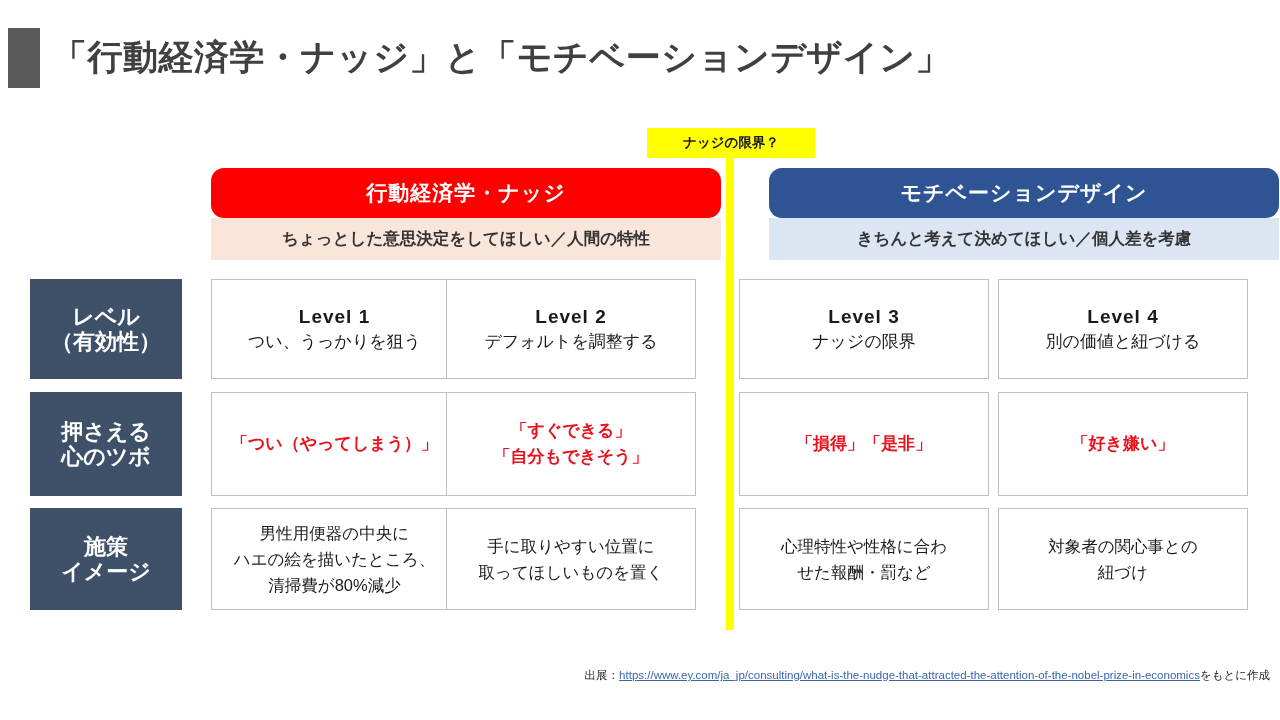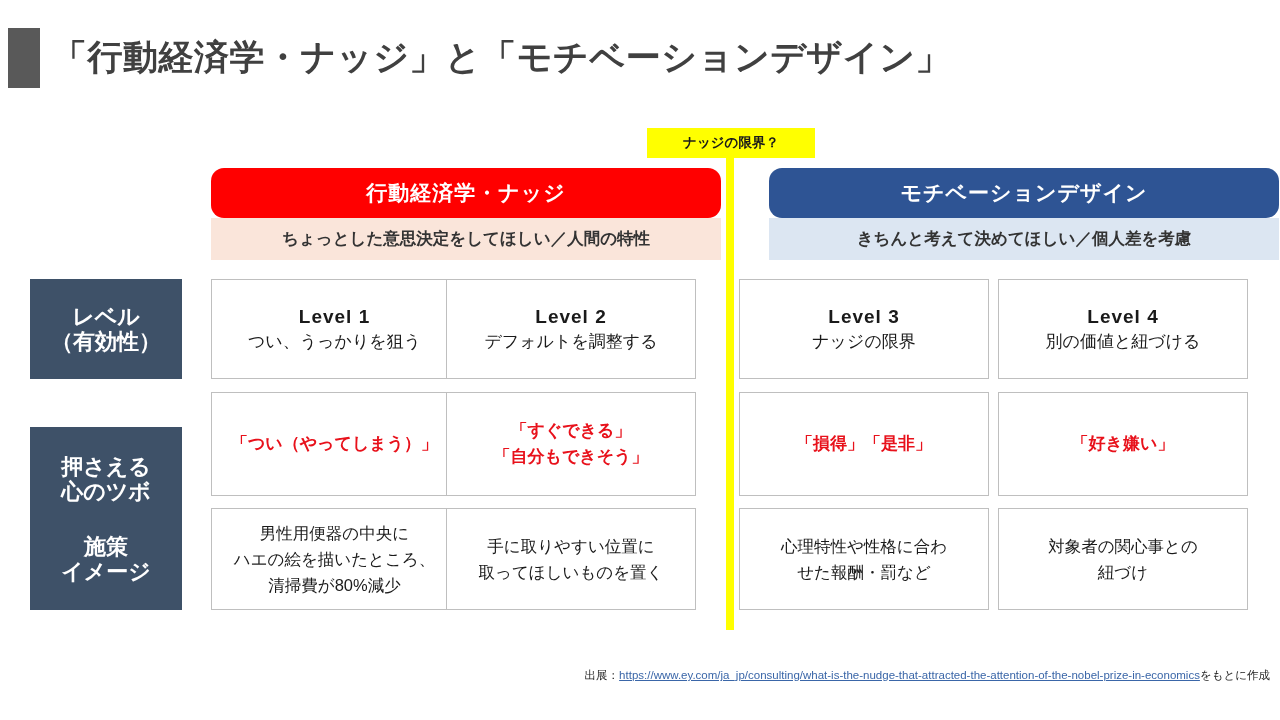--- a/index.html
+++ b/index.html
@@ -106,21 +106,21 @@
     flex-direction: column;
     align-items: center;
     justify-content: center;
     color: #ffffff;
     font-size: 22px;
     font-weight: bold;
     line-height: 25px;
     text-align: center;
   }
   #row-label-0 { top: 279px; height: 100px; }
-  #row-label-1 { top: 392px; height: 104px; margin-top: 35px; }
+  #row-label-1 { top: 392px; height: 104px; }
   #row-label-2 { top: 508px; height: 102px; }
 
   
   .cell {
     position: absolute;
     box-sizing: border-box;
     border: 1px solid #BFBFBF;
     background: #ffffff;
     display: flex;
     align-items: center;

